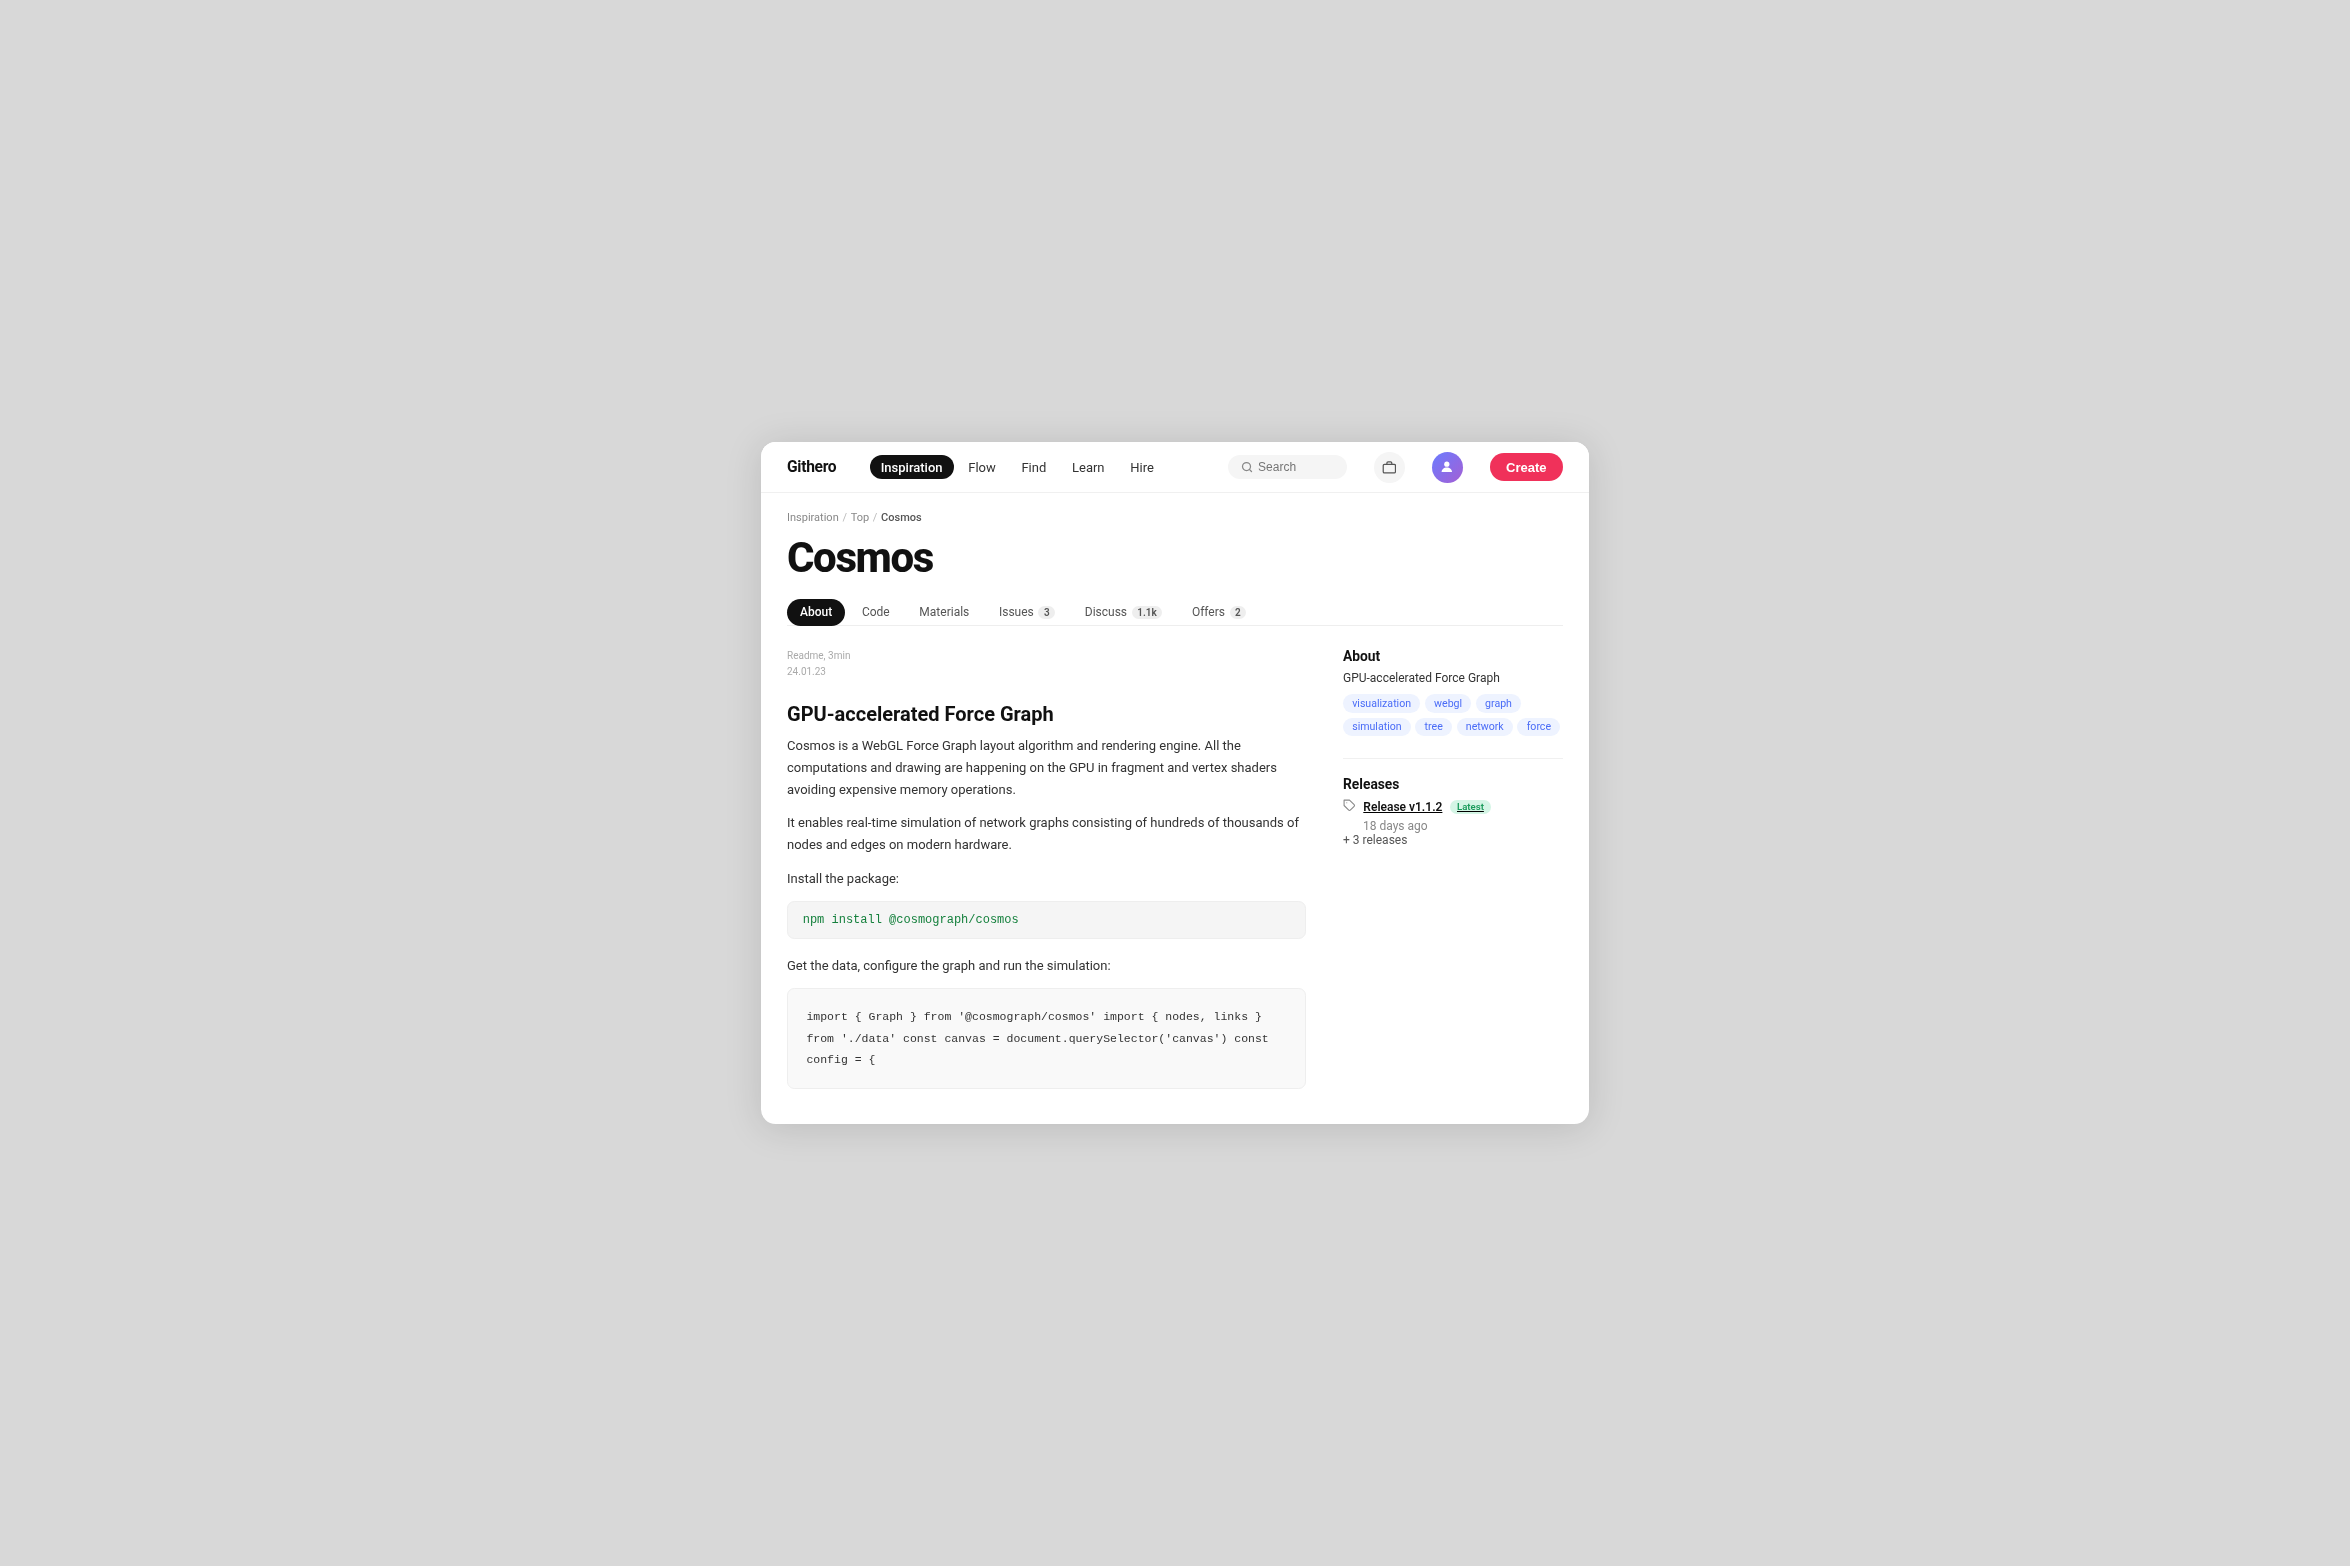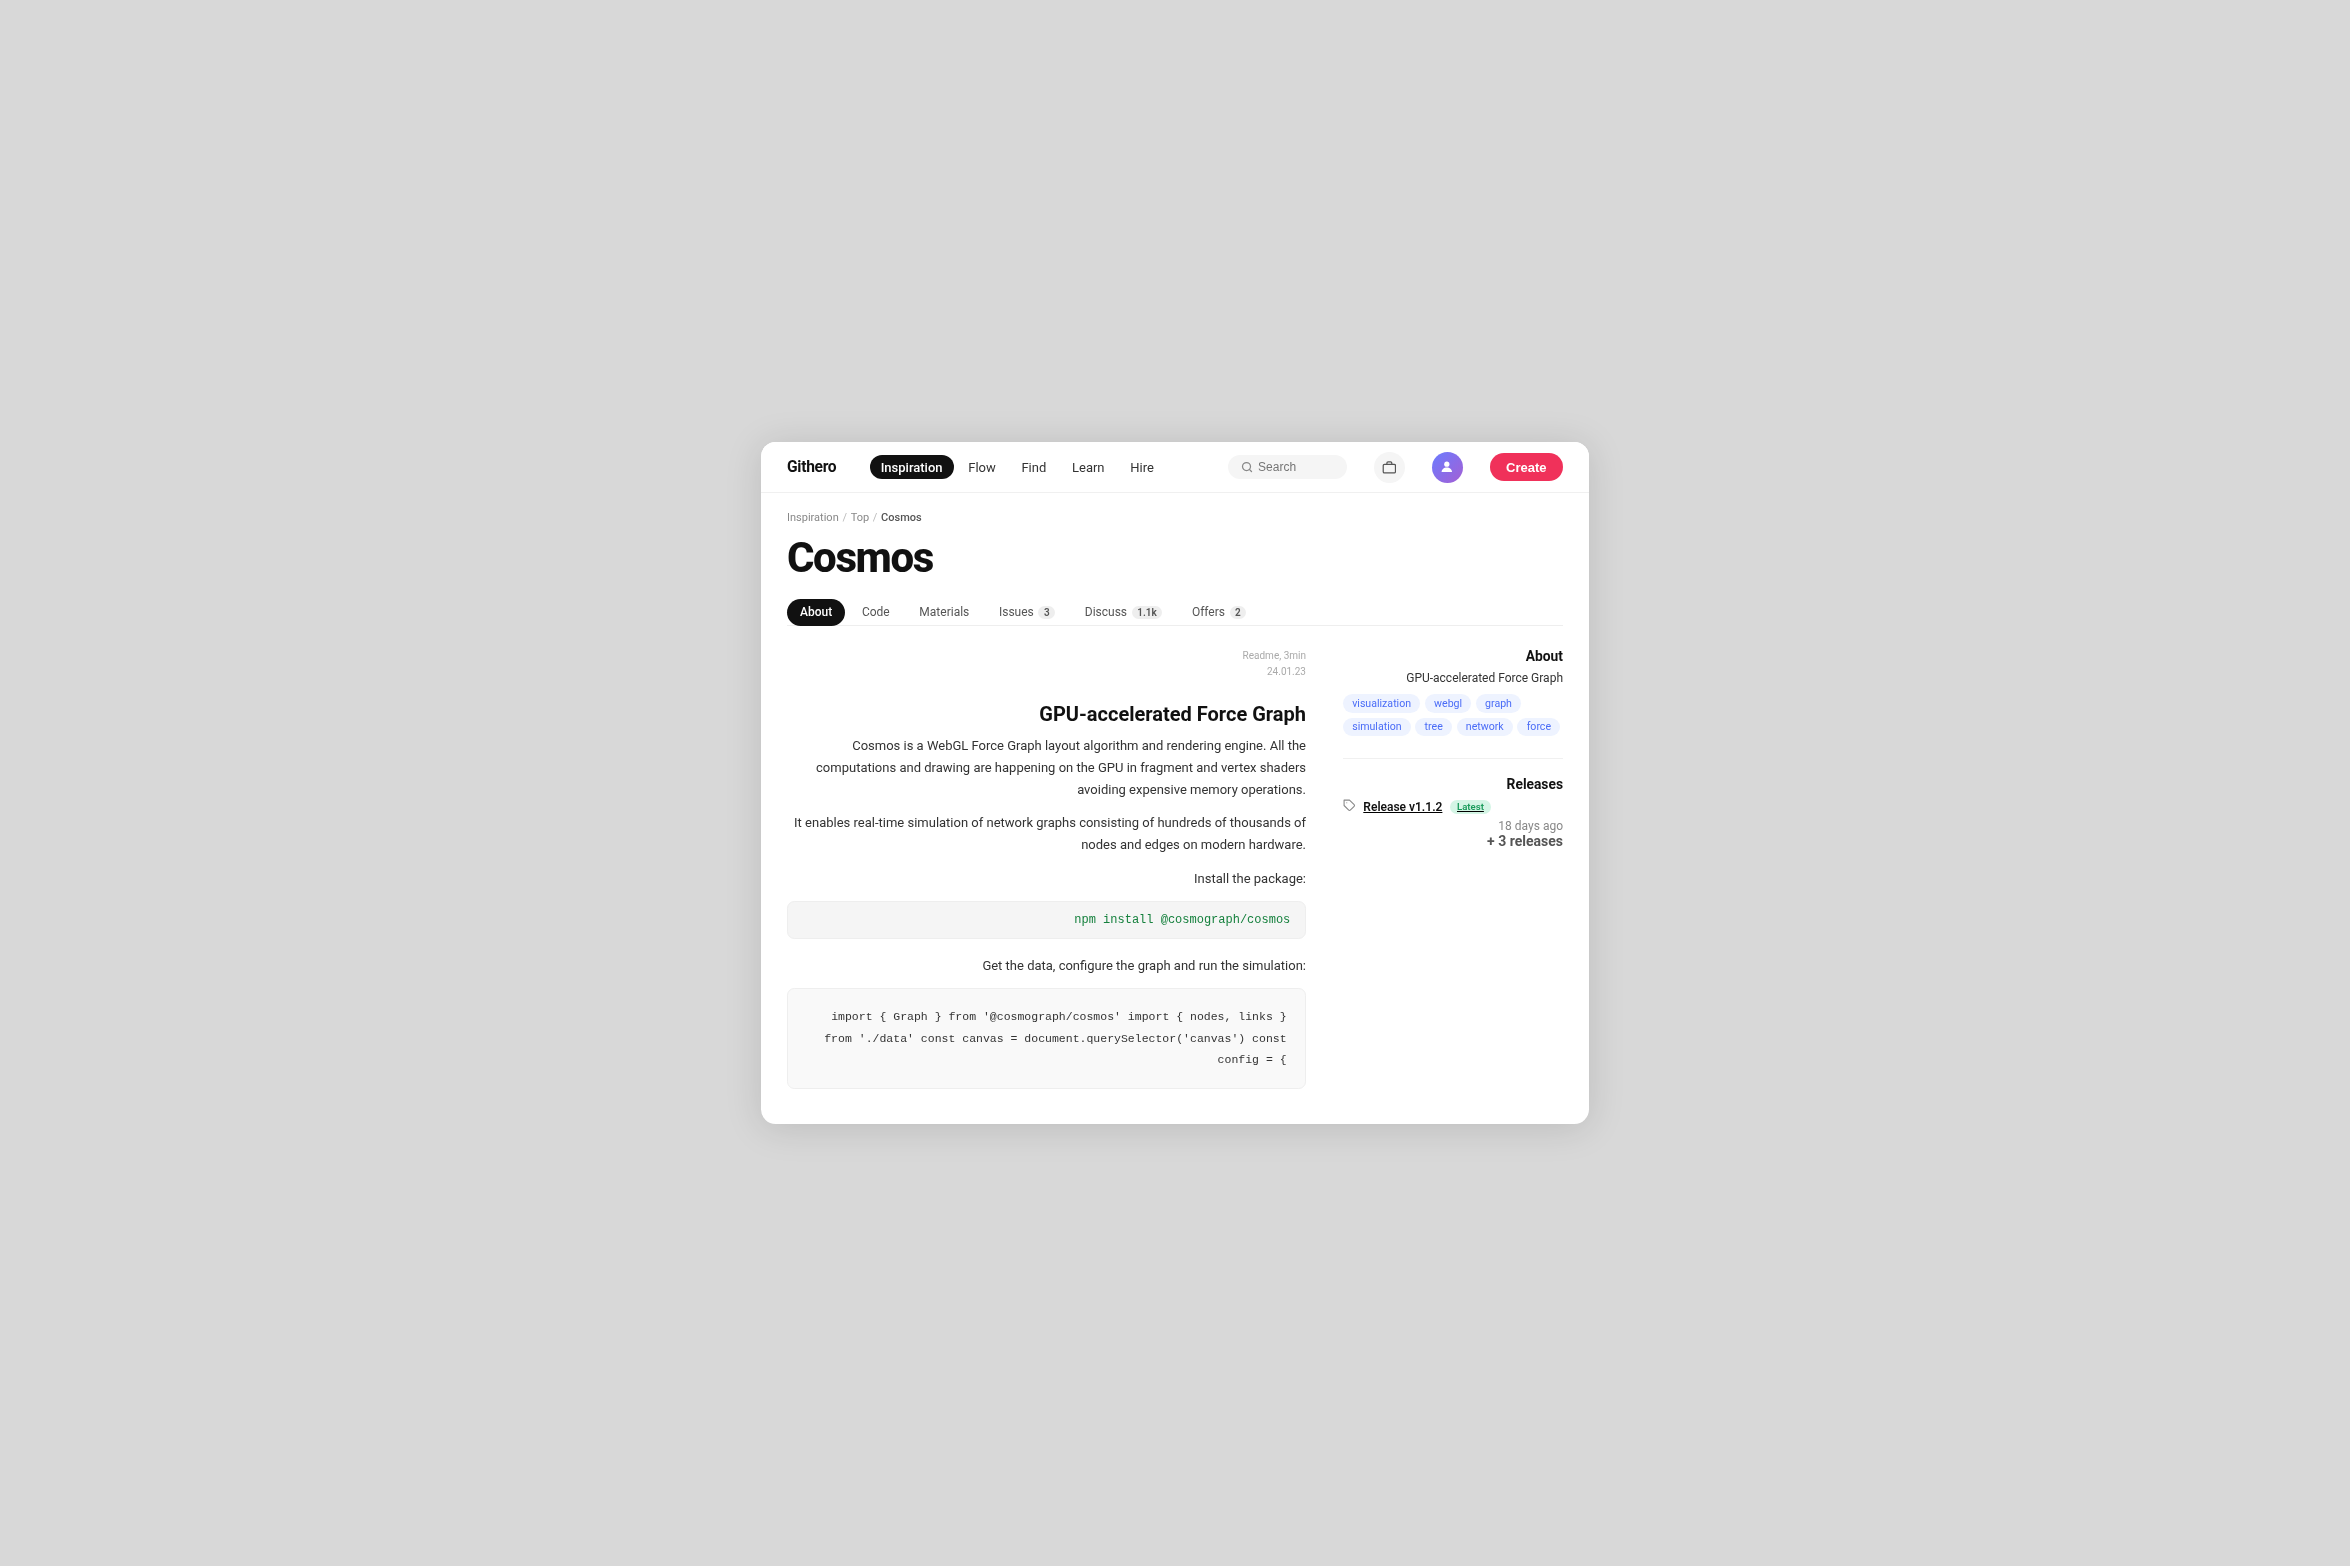--- a/index.html
+++ b/index.html
@@ -173,21 +173,20 @@
       padding: 0.9px 5.5px;
       border-radius: 9.2px;
       font-weight: 600;
     }
     .tab:not(.active) .tab-badge { background: #eee; color: #555; }
     .tab-badge.pink { background: #f0315a; color: #fff; }
     
     .two-col {
       display: flex;
       gap: 37px;
-      text-align: right;
     }
     .main-col {
       flex: 1;
       min-width: 0;
     }
     .sidebar-col {
       width: 220px;
       flex-shrink: 0;
     }
     
@@ -290,24 +289,23 @@
       color: #1a9b5b;
       font-weight: 600;
     }
     .release-date {
       font-size: 12px;
       color: #888;
       margin-left: 20px;
       margin-bottom: 0;
     }
     .more-releases {
-      font-size: 14px;
+      font-size: 12px;
       color: #555;
       cursor: pointer;
-      font-weight: bold;
     }
     .divider {
       border: none;
       border-top: 0.9px solid #f0f0f0;
       margin: 5.5px 0 16.5px;
     }
   </style>
 </head>
 <body>
 

